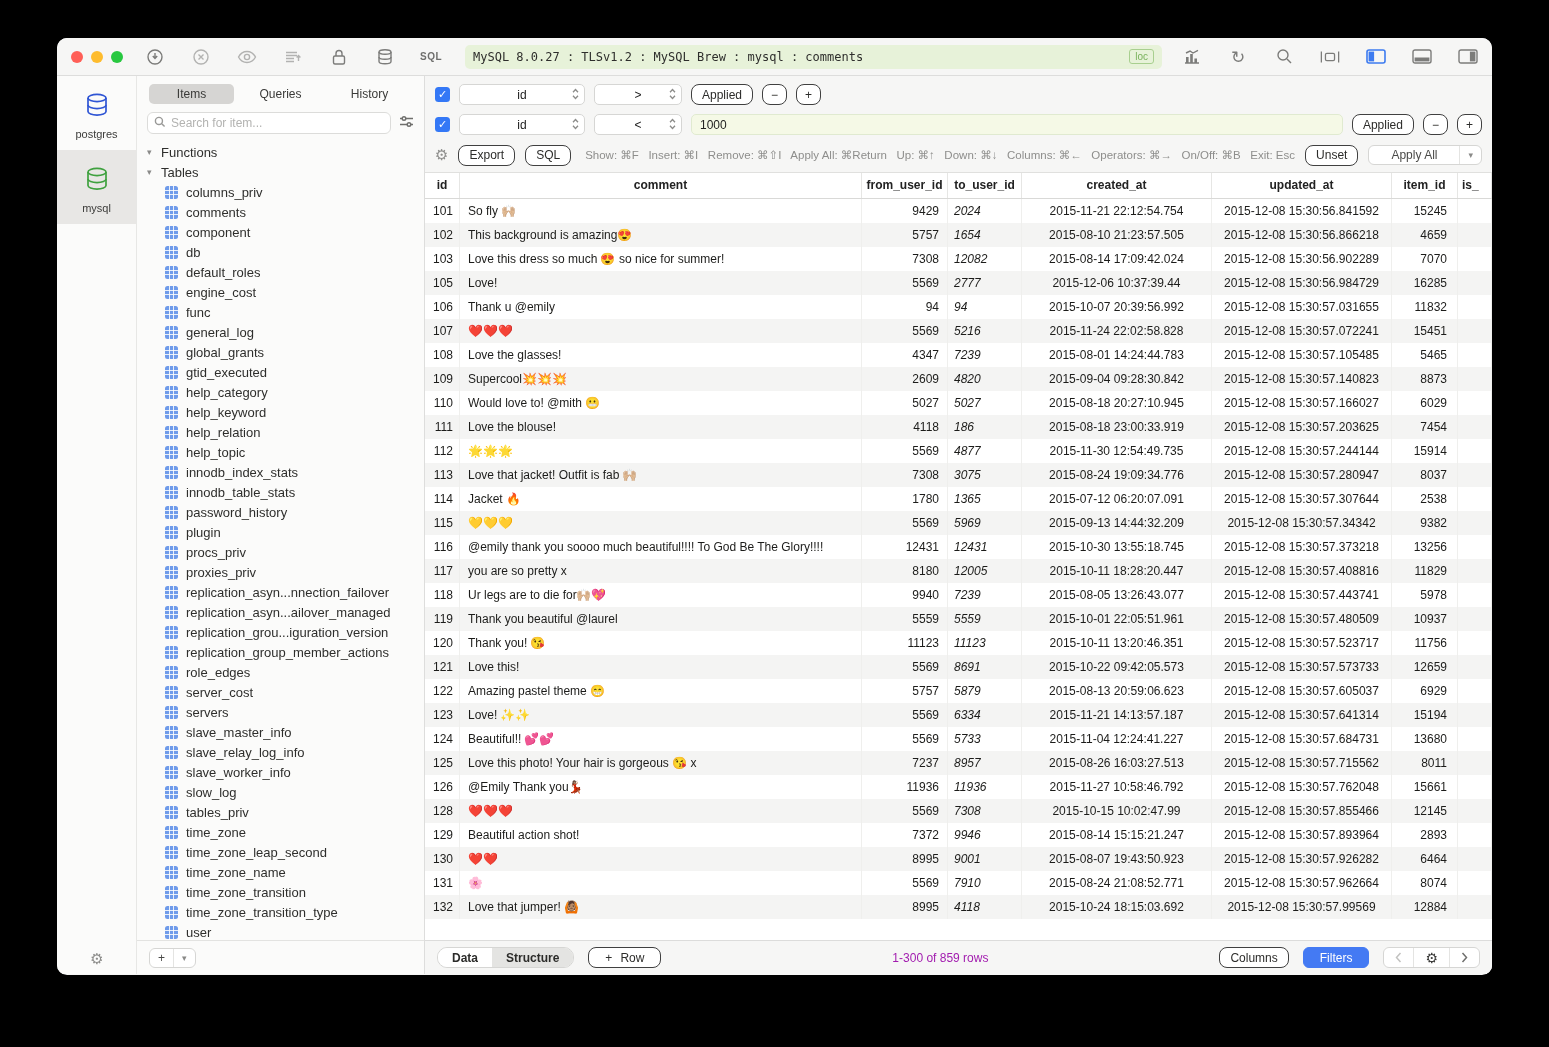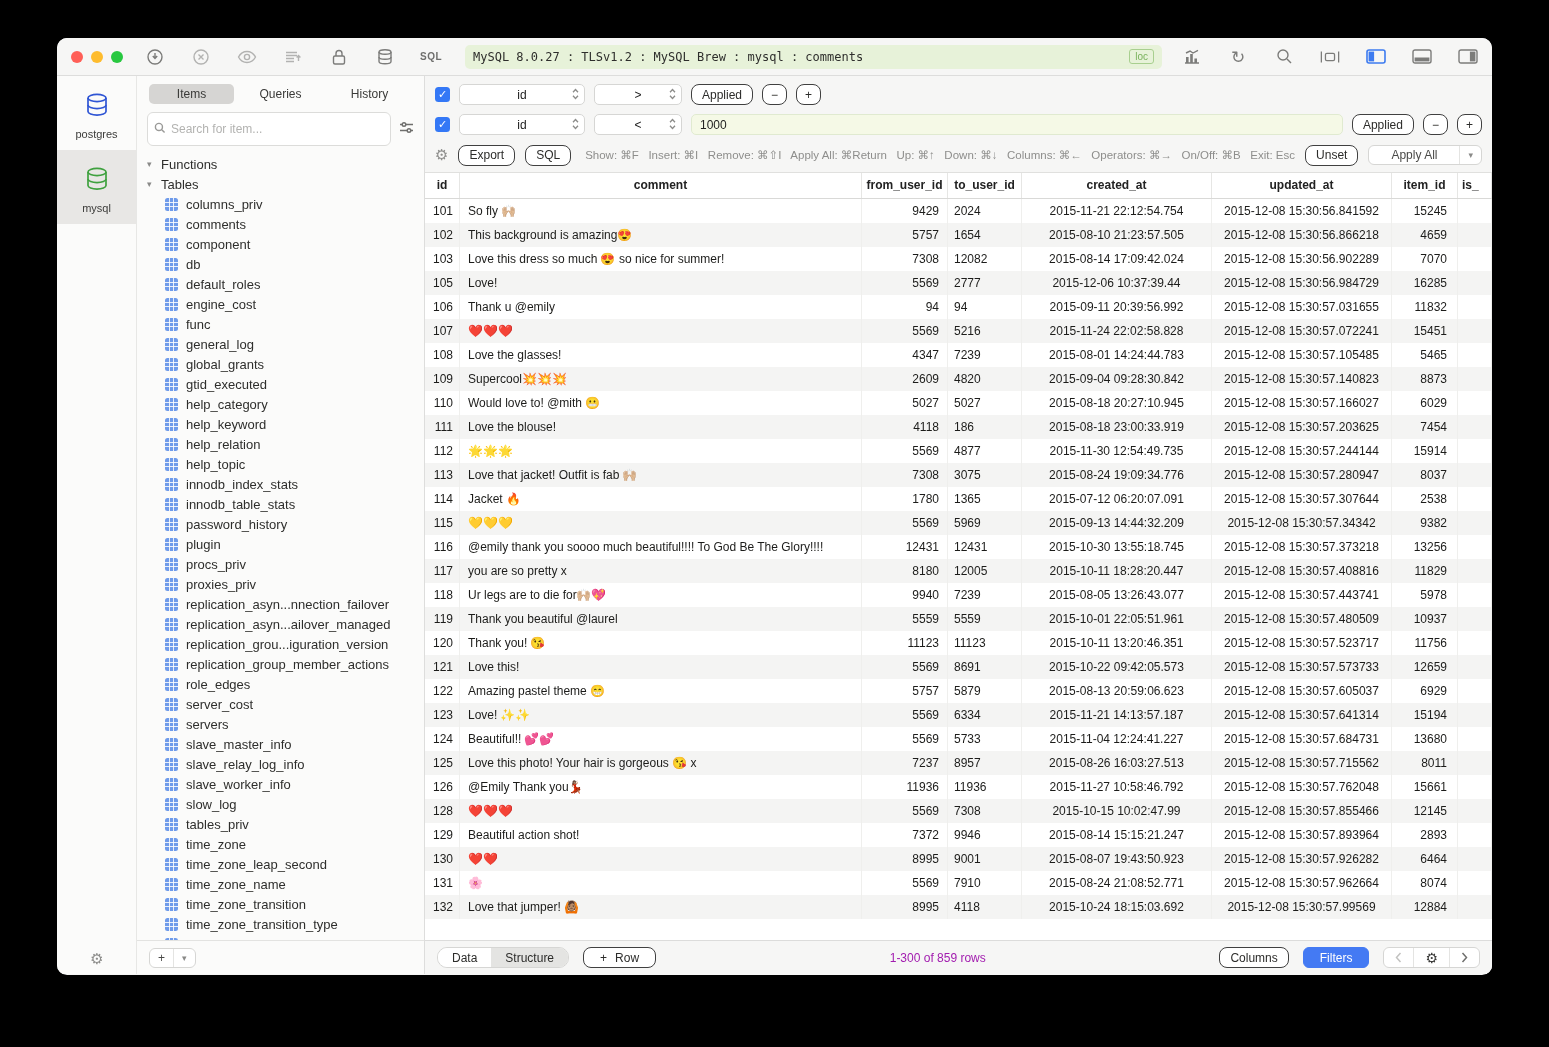--- a/index.html
+++ b/index.html
@@ -39,21 +39,21 @@
                font-size:15px; color:#8e8e8c; }
 
   
   .sidebar { width:288px; background:#fbfbfa; border-right:1px solid #dddddc;
              display:flex; flex-direction:column; position:relative; }
   .sb-tabs { display:flex; padding:8px 12px 6px; gap:4px; }
   .sb-tab { flex:1; text-align:center; font-size:12px; color:#3a3a38; padding:3px 0; border-radius:5px; }
   .sb-tab.active { background:#d6d5d3; }
   .sb-searchrow { display:flex; align-items:center; padding:2px 10px 6px; gap:8px; }
   .sb-search { flex:1; height:22px; background:#fff; border:1px solid #dcdcda; border-radius:6px;
-               display:flex; align-items:center; padding:16px 6px; gap:5px; }
+               display:flex; align-items:center; padding:4px 6px; gap:5px; }
   .sb-search input { border:none; outline:none; background:transparent; font-size:12px;
                      color:#333; width:100%; font-family:"Liberation Sans", sans-serif; }
   .sb-search input::placeholder { color:#b3b3b1; }
   .sliders-ic { color:#6f6f6d; }
   .tree { flex:1; overflow:hidden; padding-top:2px; }
   .tree-group { display:flex; align-items:center; gap:6px; height:20px; padding-left:10px;
                 font-size:13px; color:#2e2e2c; }
   .tree-chev { color:#8a8a88; font-size:9px; width:8px; }
   .tree-item { display:flex; align-items:center; gap:8px; height:20px; padding-left:28px;
                font-size:13px; color:#2e2e2c; white-space:nowrap; overflow:hidden; }
@@ -99,28 +99,28 @@
   .gridrow { display:grid; grid-template-columns:35px 402px 86px 74px 190px 180px 66px 1fr;
              height:24px; line-height:24px; font-size:12px; color:#1c1c1a; }
   .ghead { height:26px; line-height:25px; border-bottom:1px solid #d9d9d7; font-weight:600; color:#222; }
   .ghead > div { text-align:center; border-right:1px solid #e6e6e4; overflow:hidden; white-space:nowrap; }
   .gbody { flex:1; overflow:hidden; }
   .gridrow.data:nth-child(even) { background:#f4f4f3; }
   .gridrow.data > div { border-right:1px solid #efefed; overflow:hidden; white-space:nowrap; }
   .c-id { text-align:right; padding-right:6px; }
   .c-comment { padding-left:8px; }
   .c-from { text-align:right; padding-right:8px; }
-  .c-to { padding-left:6px; }
+  .c-to { padding-left:6px;font-style:italic; }
   .c-created, .c-updated { text-align:center; }
   .c-item { text-align:right; padding-right:10px; }
 
   
   .statusbar { height:34px; background:#f6f6f5; border-top:1px solid #dcdcdb; display:flex;
                align-items:center; padding:0 12px; gap:14px; }
-  .seg-data { display:flex; border:1px solid #d6d6d4; border-radius:10px; overflow:hidden; height:21px; }
+  .seg-data { display:flex; border:1px solid #d6d6d4; border-radius:10px; overflow:hidden; height:21px;font-weight:bold; }
   .seg-data .seg { padding:0 14px; display:flex; align-items:center; font-size:12px; color:#2c2c2a; }
   .seg-data .seg.active { background:#fff; }
   .seg-data .seg.inactive { background:#e4e4e2; }
   .rowsinfo { flex:1; text-align:center; font-size:12px; color:#a21caf; }
   .btn-blue { background:#447af3; border:1px solid #447af3; color:#fff; border-radius:6px;
               height:21px; display:inline-flex; align-items:center; padding:0 16px; font-size:12px; }
   .navgroup { height:21px; }
   .navgroup .pill-seg { padding:0 11px; color:#6f6f6d; }
   .navgroup .pill-seg.dim { color:#c2c2c0; }
   .icon-stroke { stroke:#7c7c7a; fill:none; stroke-width:1.4; }
@@ -608,21 +608,21 @@
               <div class="c-updated">2015-12-08 15:30:56.984729</div>
               <div class="c-item">16285</div>
               <div class="c-is"></div>
             </div>
 
             <div class="gridrow data">
               <div class="c-id">106</div>
               <div class="c-comment">Thank u @emily</div>
               <div class="c-from">94</div>
               <div class="c-to">94</div>
-              <div class="c-created">2015-09-11 20:39:56.992</div>
+              <div class="c-created">2015-10-07 20:39:56.992</div>
               <div class="c-updated">2015-12-08 15:30:57.031655</div>
               <div class="c-item">11832</div>
               <div class="c-is"></div>
             </div>
 
             <div class="gridrow data">
               <div class="c-id">107</div>
               <div class="c-comment">❤️❤️❤️</div>
               <div class="c-from">5569</div>
               <div class="c-to">5216</div>

